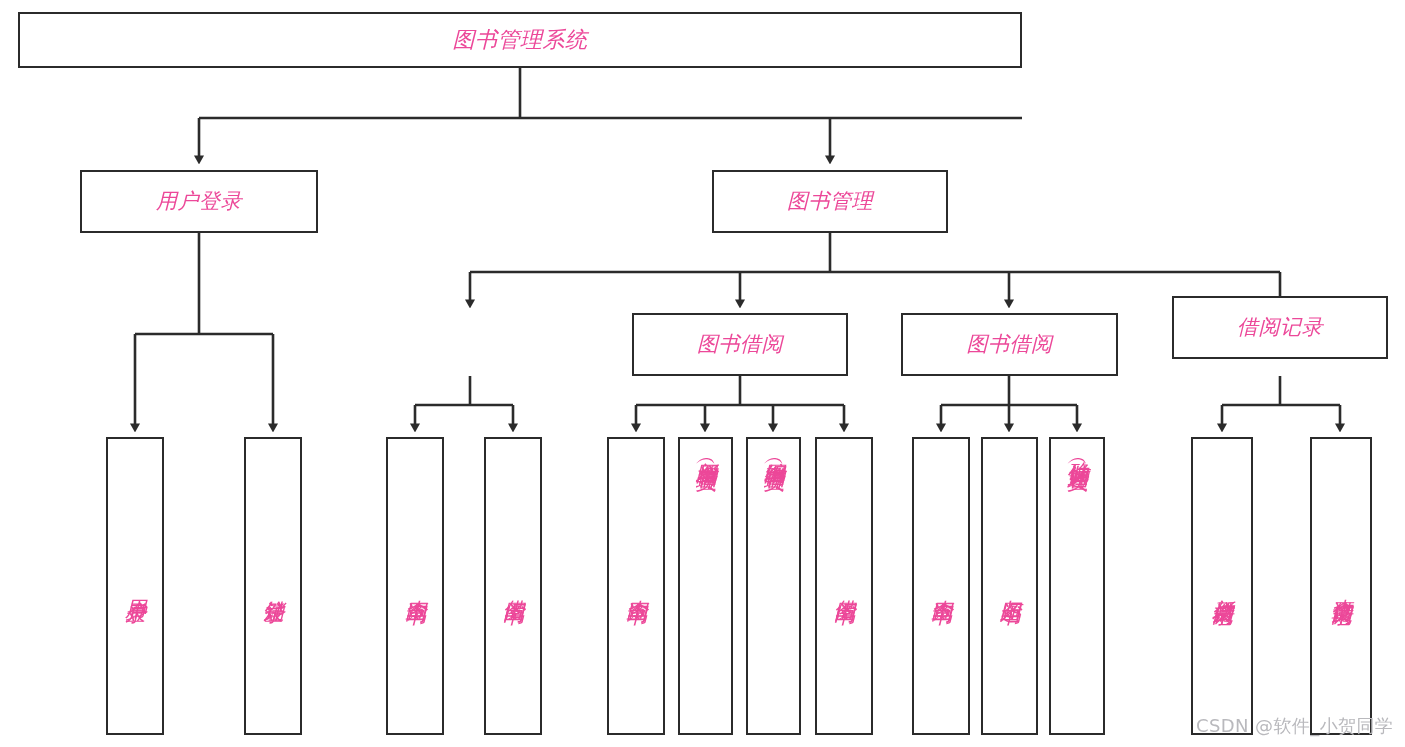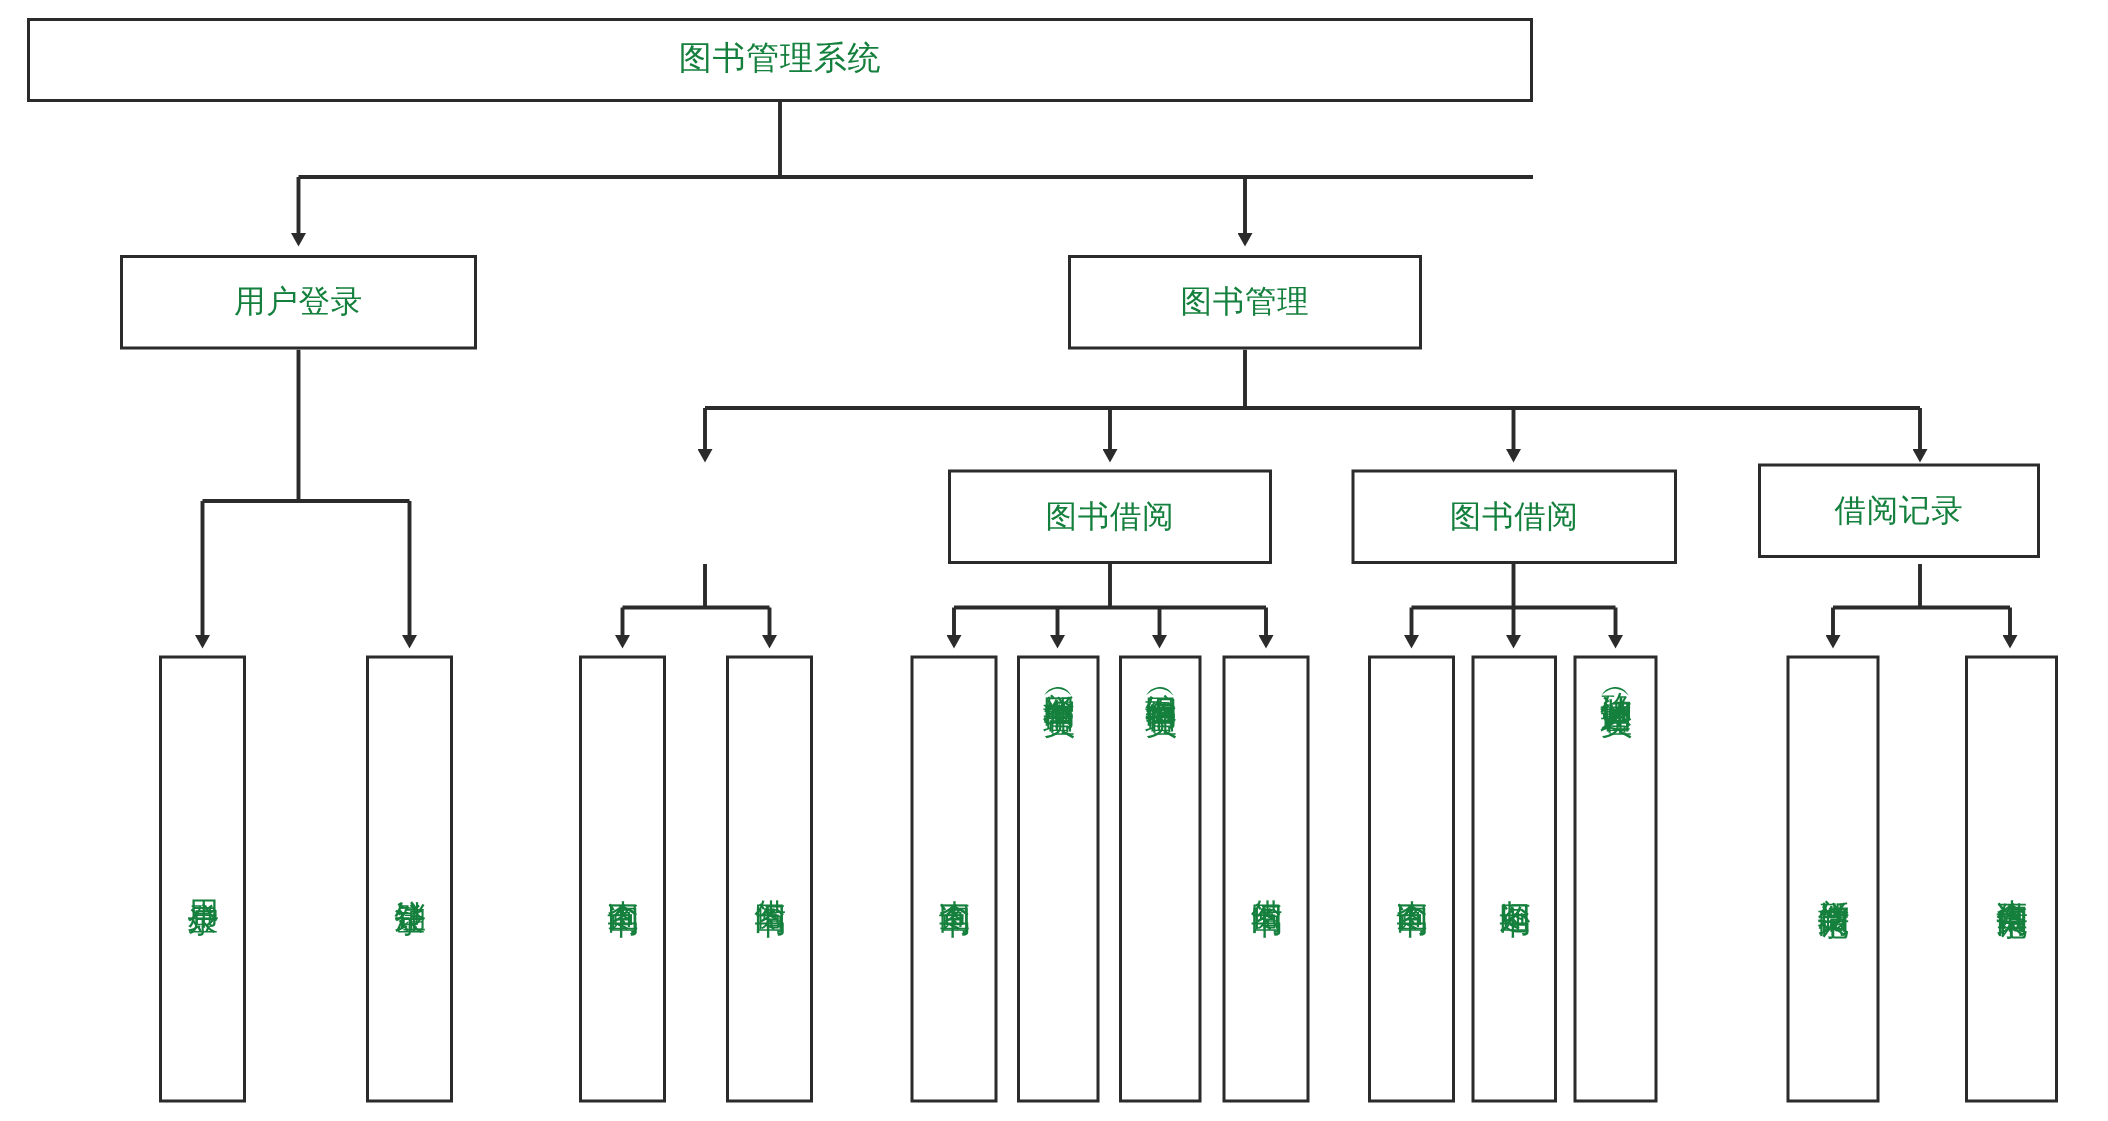--- a/index.html
+++ b/index.html
@@ -23,22 +23,23 @@
     pointer-events: none;
   }
   .node {
     position: absolute;
     box-sizing: border-box;
     border: 2.2px solid #2b2b2b;
     background: #ffffff;
     display: flex;
     align-items: center;
     justify-content: center;
-    color: #15803d;
+    color: #ec4899;
     line-height: 1.12;
+    font-style: italic;
   }
   .node .lbl {
     display: block;
     text-align: center;
     white-space: pre-line;
   }
   
   .node.h .lbl {
     font-size: 21px;
     letter-spacing: 0.5px;
@@ -142,21 +143,21 @@
 
 
   <div class="node h" style="left:632px;top:313px;width:216px;height:63px;">
     <span class="lbl">图书借阅</span>
   </div>
 
   <div class="node h" style="left:901px;top:313px;width:217px;height:63px;">
     <span class="lbl">图书借阅</span>
   </div>
 
-  <div class="node h" style="left:1172px;top:309px;width:188px;height:63px;">
+  <div class="node h" style="left:1172px;top:296px;width:216px;height:63px;">
     <span class="lbl">借阅记录</span>
   </div>
 
   <div class="node v centered" style="left:106px;top:437px;width:58px;height:298px;">
     <span class="lbl">用户登录</span>
   </div>
   <div class="node v centered" style="left:244px;top:437px;width:58px;height:298px;">
     <span class="lbl">注销登录</span>
   </div>
 
@@ -190,14 +191,15 @@
     <span class="lbl">确认归还（管理员）</span>
   </div>
 
   <div class="node v centered" style="left:1191px;top:437px;width:62px;height:298px;">
     <span class="lbl">新增借阅记录</span>
   </div>
   <div class="node v centered" style="left:1310px;top:437px;width:62px;height:298px;">
     <span class="lbl">查询借阅记录</span>
   </div>
 
+  <div class="watermark" style="left:1196px;top:714px;">CSDN @软件_小贺同学</div>
 
 </div>
 
 </body></html>

